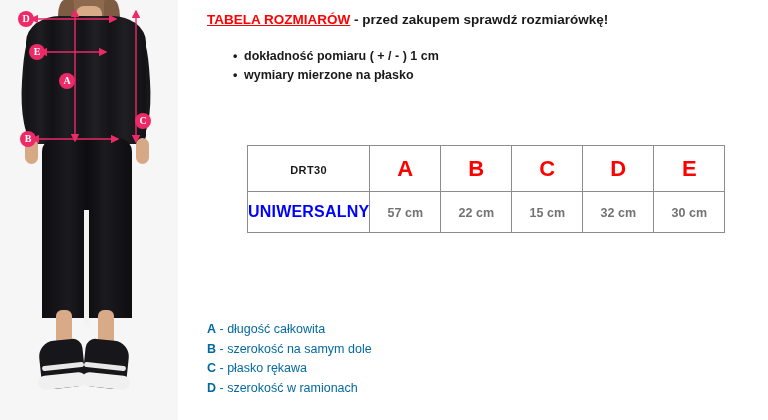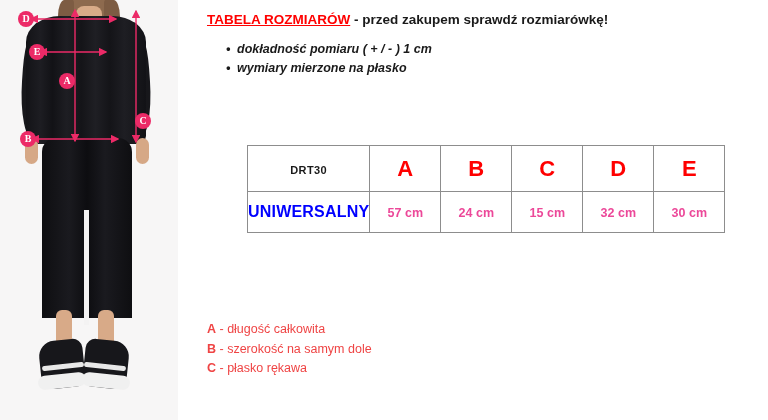--- a/index.html
+++ b/index.html
@@ -216,24 +216,23 @@
     white-space: nowrap;
   }
   #headline .hl-red {
     color: #ff0000;
     text-decoration: underline;
   }
   #bullets {
     position: absolute;
     left: 28px;
     top: 32px;
-    margin: 8px;
+    margin: 15px;
     padding: 0;
     list-style: none;
-    font-style: italic;
   }
   #bullets li {
     font-size: 12.5px;
     font-weight: bold;
     color: #1a1a1a;
     line-height: 19px;
     white-space: nowrap;
     padding-left: 11px;
     position: relative;
   }
@@ -280,32 +279,32 @@
   }
   .uniwersalny {
     font-size: 16px;
     font-weight: bold;
     color: #0000ff;
     letter-spacing: 0.2px;
   }
   .measure-val {
     font-size: 12.5px;
     font-weight: bold;
-    color: #ec4899;
+    color: #737373;
   }
 
   
   #legend {
     position: absolute;
     left: 17px;
     top: 320px;
   }
   #legend .legend-line {
     font-size: 12.5px;
-    color: #ef4444;
+    color: #0369a1;
     line-height: 19.5px;
     white-space: nowrap;
   }
   #legend .legend-letter {
     font-weight: bold;
   }
 </style>
 </head>
 <body>
 
@@ -396,21 +395,21 @@
           </td>
         </tr>
         <tr class="value-row">
           <td class="col-code">
             <span class="uniwersalny">UNIWERSALNY</span>
           </td>
           <td class="col-m">
             <span class="measure-val">57 cm</span>
           </td>
           <td class="col-m">
-            <span class="measure-val">24 cm</span>
+            <span class="measure-val">22 cm</span>
           </td>
           <td class="col-m">
             <span class="measure-val">15 cm</span>
           </td>
           <td class="col-m">
             <span class="measure-val">32 cm</span>
           </td>
           <td class="col-m">
             <span class="measure-val">30 cm</span>
           </td>
@@ -421,16 +420,19 @@
     <div id="legend">
       <div class="legend-line">
         <span class="legend-letter">A</span><span> - długość całkowita</span>
       </div>
       <div class="legend-line">
         <span class="legend-letter">B</span><span> - szerokość na samym dole</span>
       </div>
       <div class="legend-line">
         <span class="legend-letter">C</span><span> - płasko rękawa</span>
       </div>
+      <div class="legend-line">
+        <span class="legend-letter">D</span><span> - szerokość w ramionach</span>
+      </div>
     </div>
 
   </div>
 </div>
 
 </body></html>

